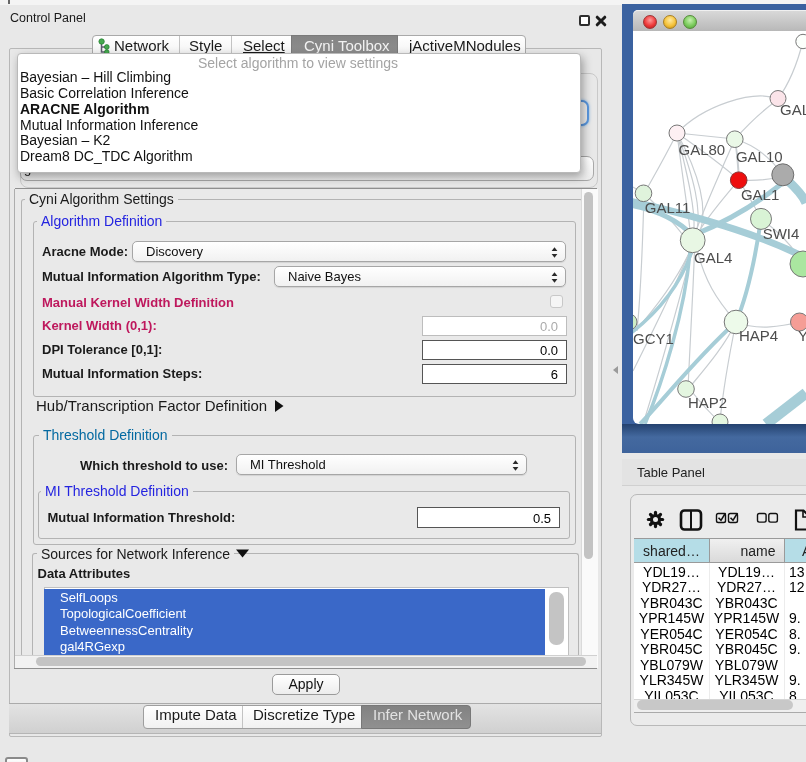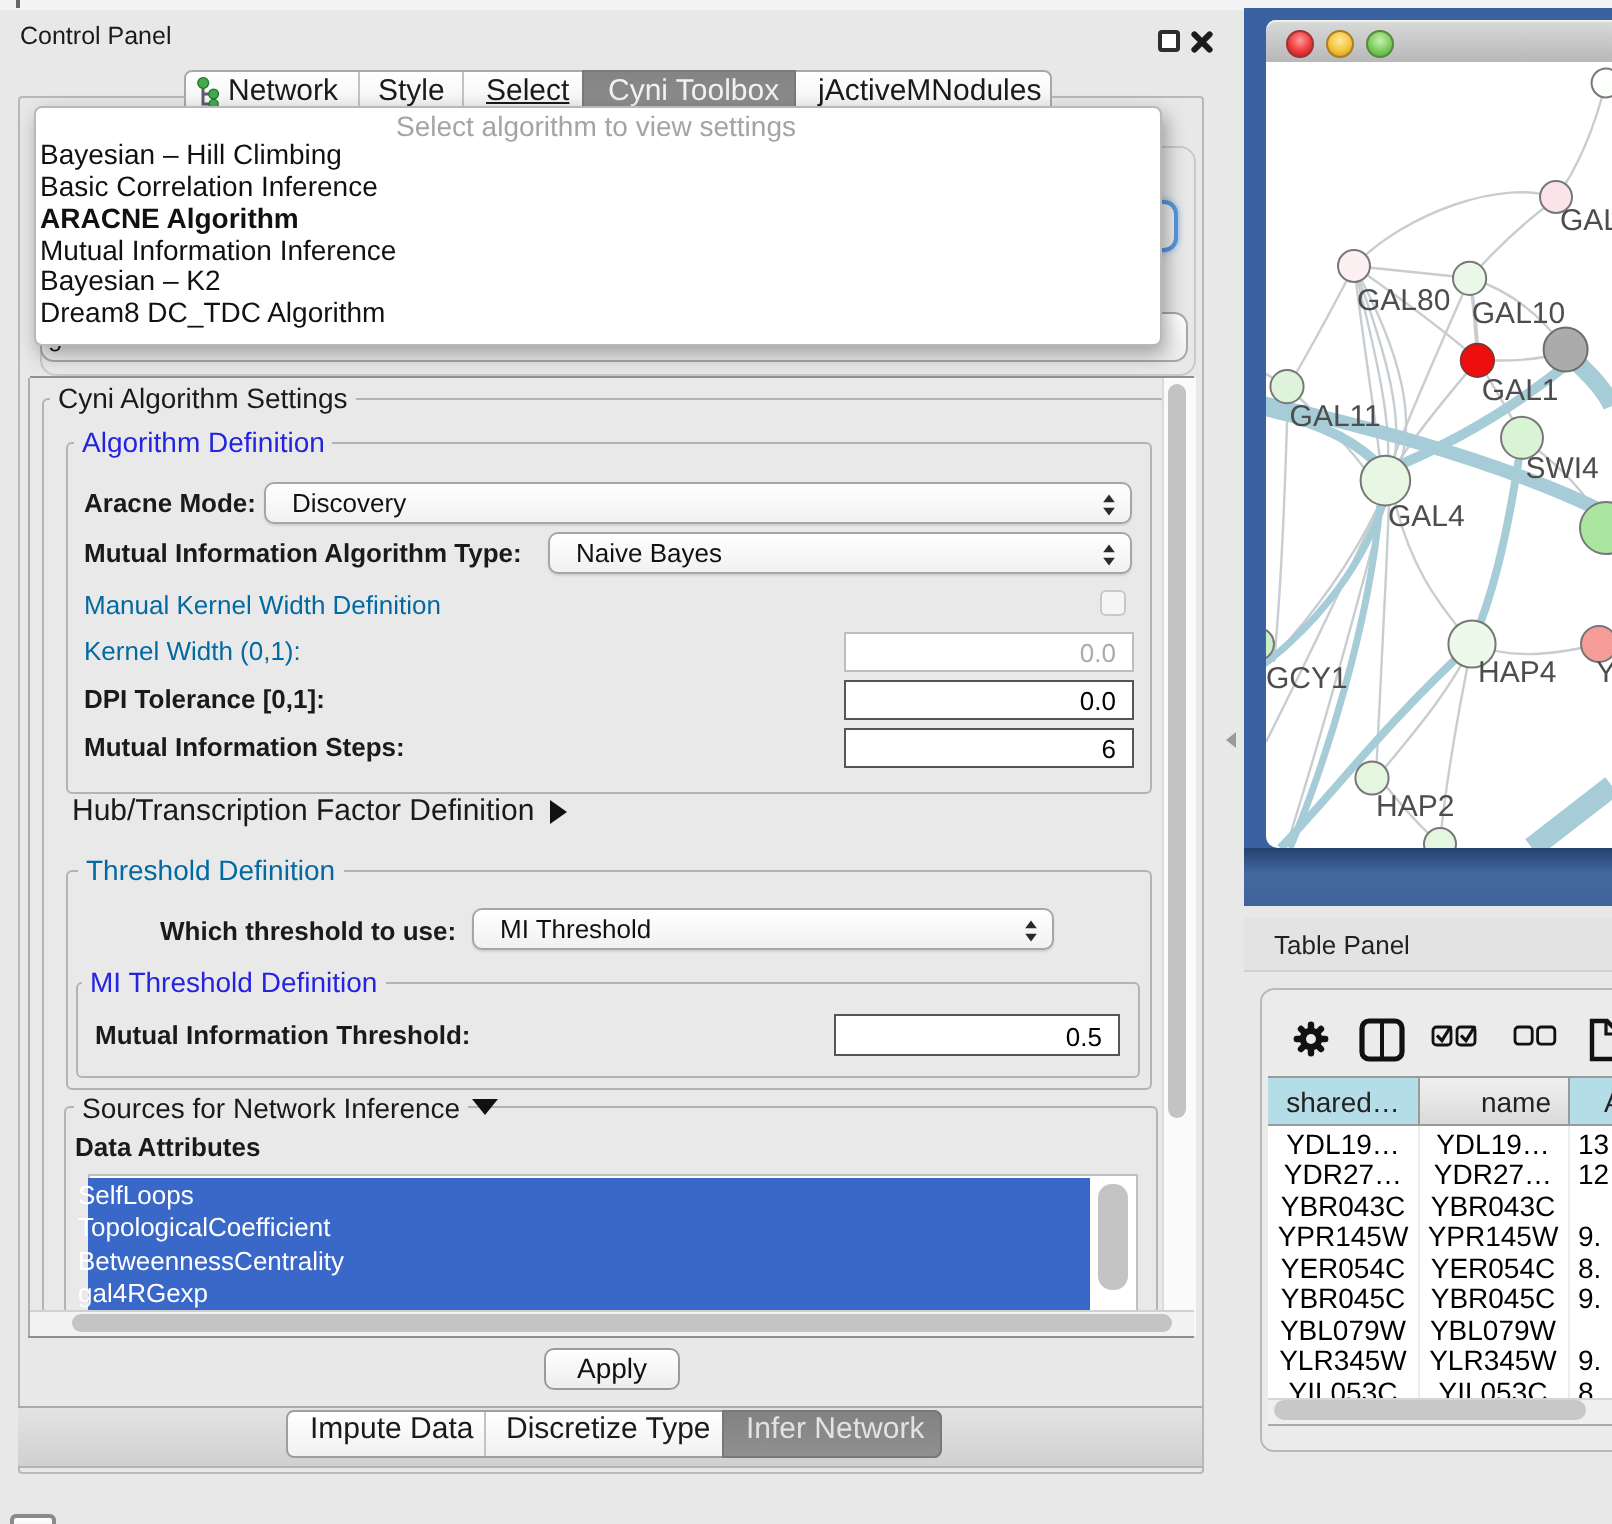--- a/index.html
+++ b/index.html
@@ -1,21 +1,21 @@
 <!DOCTYPE html>
 <html><head><meta charset="utf-8">
 <style>
 html,body{margin:0;padding:0;}
 body{width:806px;height:762px;position:relative;overflow:hidden;background:#e8e8e8;
   font-family:"Liberation Sans",sans-serif;}
 .abs{position:absolute;}
 .b{font-weight:bold;}
 .lbl{font-size:13px;color:#1a1a1a;white-space:nowrap;}
 .tab{font-size:15px;color:#1a1a1a;white-space:nowrap;}
-.glbl{font-size:13px;color:#0369a1;white-space:nowrap;font-weight:normal;}
+.glbl{font-size:13px;color:#be185d;white-space:nowrap;font-weight:bold;}
 .group{position:absolute;border:1px solid #b3b3b3;border-radius:3px;}
 .gtitle{position:absolute;font-size:14px;background:#e9e9e9;padding:0 4px;white-space:nowrap;}
 .combo{position:absolute;background:linear-gradient(#ffffff,#f1f1f1);border:1px solid #a6a6a6;border-radius:5px;box-shadow:0 1px 1px rgba(0,0,0,.1);}
 .combo .ctext{position:absolute;left:13px;top:2px;font-size:13px;color:#111;}
 .carr{position:absolute;right:7px;top:5px;width:7px;height:11px;}
 .field{position:absolute;background:#fff;font-size:13px;text-align:right;box-sizing:border-box;}
 </style></head>
 <body>
 
 <div class="abs" style="left:0;top:0;width:806px;height:5px;background:#f4f4f4;"></div>
@@ -92,21 +92,21 @@
 
 <div class="group" style="left:32px;top:553px;width:545px;height:103px;border-bottom:none;"></div>
 <div class="gtitle" style="left:37px;top:546px;color:#1a1a1a;">Sources for Network Inference</div>
 <svg class="abs" style="left:236px;top:549px;" width="13" height="9" viewBox="0 0 13 9">
     <path d="M0 .5 L13 .5 L6.5 8.5 Z" fill="#111"></path>
   </svg>
 <div class="abs lbl b" style="left:37.5px;top:566px;">Data Attributes</div>
 
 <div class="abs" style="left:44px;top:587px;width:523px;height:68px;background:#fff;border:1px solid #c0c0c0;border-bottom:none;"></div>
 <div class="abs" style="left:44px;top:589px;width:501px;height:66px;background:#3a68c8;"></div>
-<div class="abs" style="left:39px;top:590px;font-size:13px;color:#fff;line-height:16.4px;">SelfLoops<br>TopologicalCoefficient<br>BetweennessCentrality<br>gal4RGexp</div>
+<div class="abs" style="left:60px;top:590px;font-size:13px;color:#fff;line-height:16.4px;">SelfLoops<br>TopologicalCoefficient<br>BetweennessCentrality<br>gal4RGexp</div>
 <div class="abs" style="left:549px;top:592px;width:15px;height:53px;background:#c4c4c4;border-radius:7px;"></div>
 
 <div class="abs" style="left:581px;top:189px;width:16px;height:479px;background:#fafafa;border-left:1px solid #dadada;"></div>
 <div class="abs" style="left:584px;top:192px;width:9px;height:367px;background:#c3c3c3;border-radius:5px;"></div>
 
 <div class="abs" style="left:15px;top:655px;width:582px;height:13px;background:#f2f2f2;border-top:1px solid #d0d0d0;"></div>
 <div class="abs" style="left:36px;top:657px;width:550px;height:9px;background:#c4c4c4;border-radius:5px;"></div>
 <div class="abs" style="left:14px;top:668px;width:583px;height:1px;background:#8f8f8f;"></div>
 
 <div class="abs" style="left:272px;top:674px;width:68px;height:21px;background:linear-gradient(#ffffff,#ededed);border:1px solid #9b9b9b;border-radius:5px;text-align:center;font-size:14px;color:#111;padding-top:1px;box-sizing:border-box;">Apply</div>

